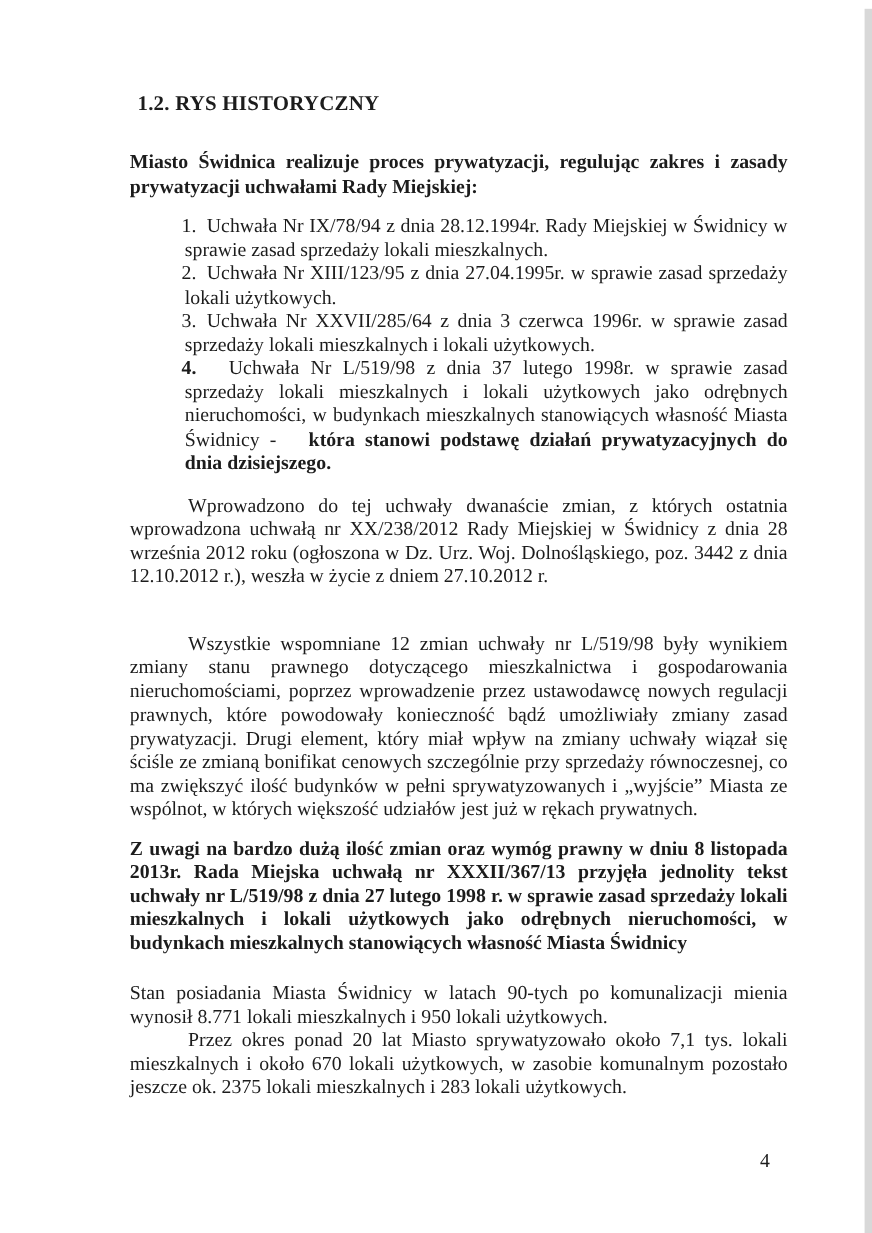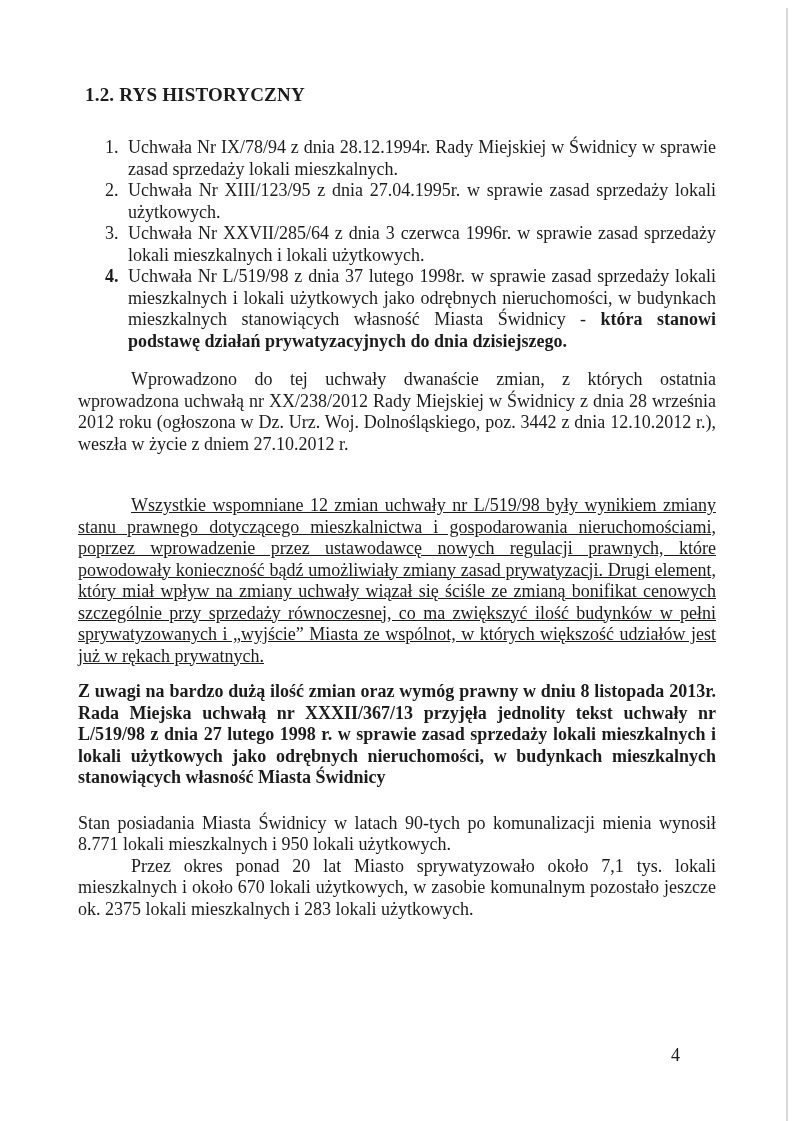--- a/index.html
+++ b/index.html
@@ -1,20 +1,20 @@
 <!DOCTYPE html>
 <html lang="pl" style="--bg: #ffffff; --text: #1c1c1c; --scanline: #d8d8d8;"><head>
 <meta charset="utf-8">
 <style>
   :root {
     --bg: #ffffff;
     --text: #1c1c1c;
     --scanline: #d8d8d8;
   }
-  * { box-sizing: border-box; }
+  * { box-sizing: border-box; padding-left: 20px; }
   html, body { margin: 0; padding: 0; background: var(--bg); }
   .page {
     position: relative;
     width: 793px;
     height: 1121px;
     background: var(--bg);
     font-family: "Liberation Serif", serif;
     color: var(--text);
     overflow: hidden;
   }
@@ -52,21 +52,21 @@
     padding-left: 50px;
     text-align: justify;
   }
   .num {
     position: absolute;
     left: 27px;
     top: 0;
   }
   .bold { font-weight: bold; }
   .para-1 { margin-bottom: 40px; }
-  .para-2 { margin-bottom: 14px; text-decoration: underline; }
+  .para-2 { margin-bottom: 14px; }
   .para-3 { margin-bottom: 24px; }
   .para-4 { }
   .para-5 { margin-bottom: 0; }
   .indent { text-indent: 53px; }
   .page-number {
     position: absolute;
     left: 671px;
     top: 1044px;
     font-size: 18px;
     line-height: 22px;
@@ -76,20 +76,21 @@
 <body>
 
 <div class="page">
 
   <div class="scan-line"></div>
 
   <div class="content">
 
     <h1 class="heading">1.2. RYS HISTORYCZNY</h1>
 
+    <p class="intro">Miasto Świdnica realizuje proces prywatyzacji, regulując zakres i zasady prywatyzacji uchwałami Rady Miejskiej:</p>
 
     <div class="list">
 
       <div class="li">
         <span class="num">1.</span>
         <span>Uchwała Nr IX/78/94 z dnia 28.12.1994r. Rady Miejskiej w Świdnicy w sprawie zasad sprzedaży lokali mieszkalnych.</span>
       </div>
 
       <div class="li">
         <span class="num">2.</span>

